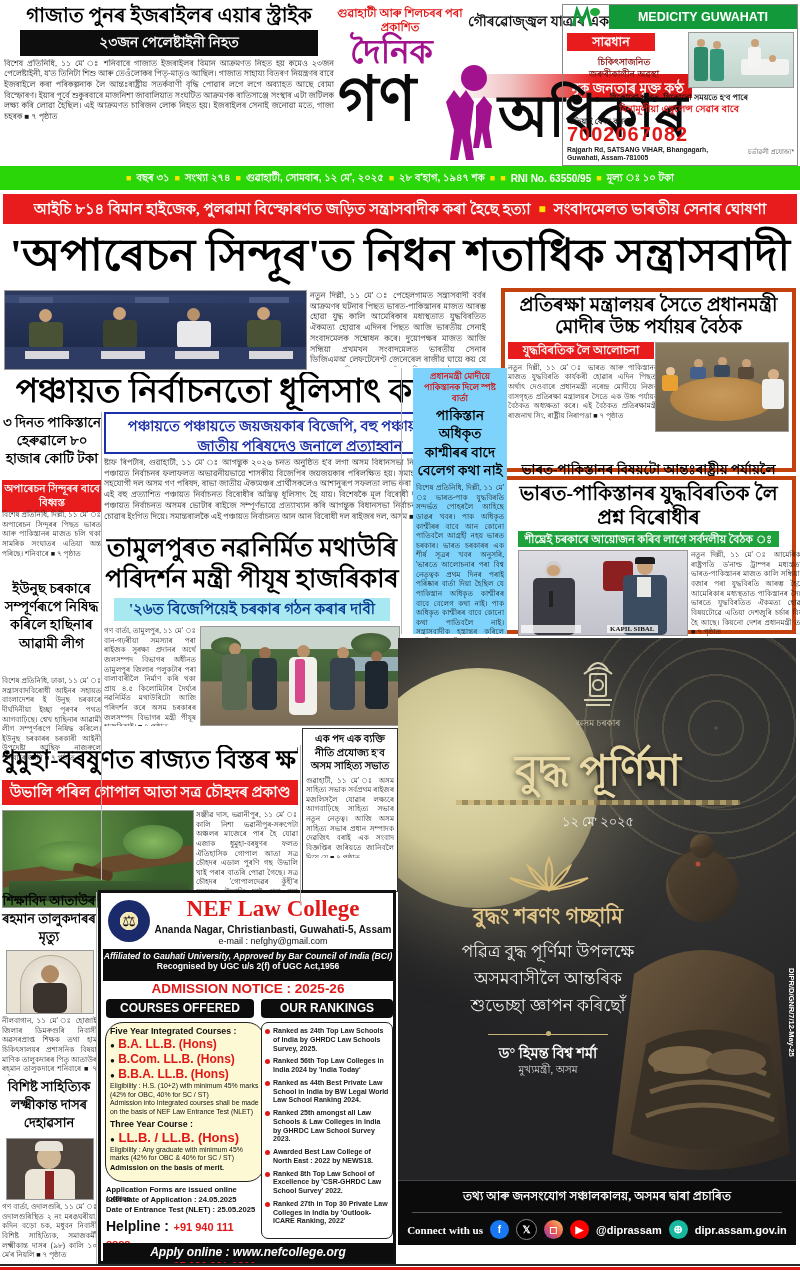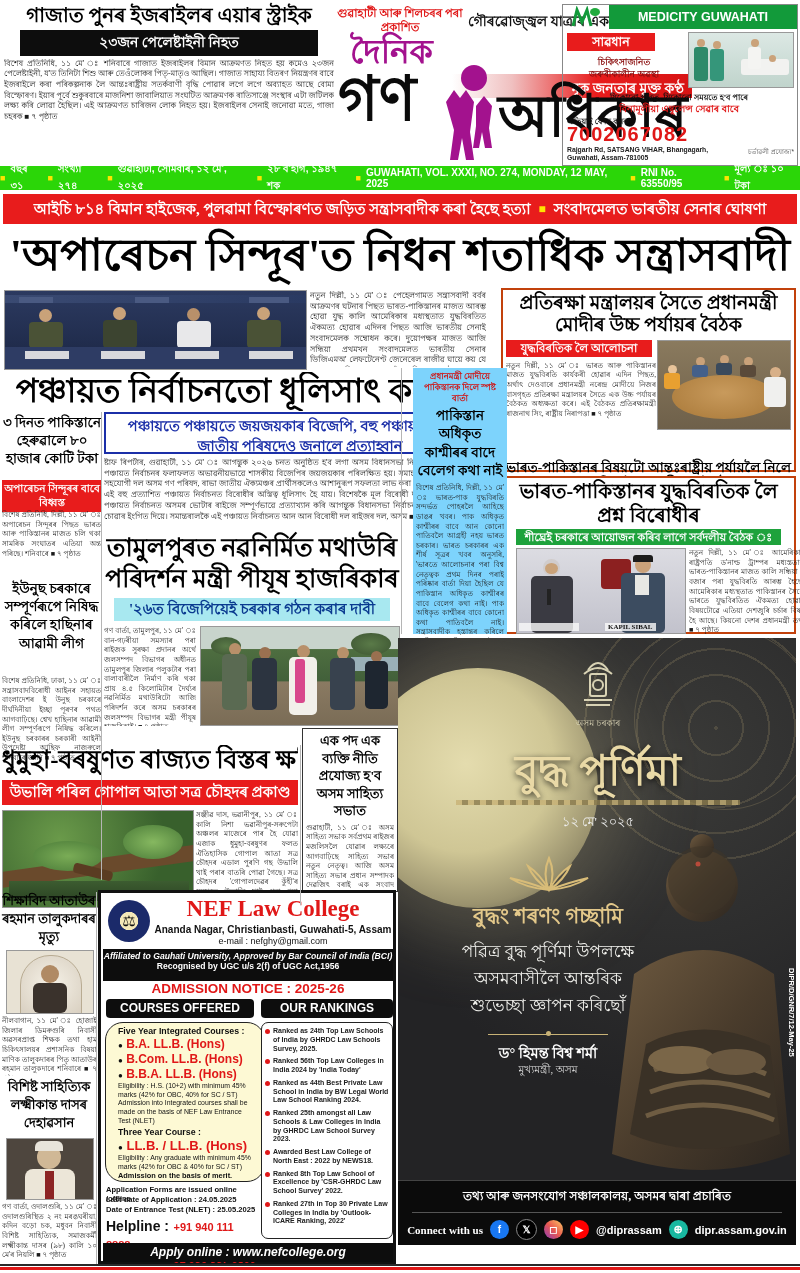--- a/index.html
+++ b/index.html
@@ -14,21 +14,21 @@
   .vline{width:1px;background:#b5b5b5;}
   .photo{overflow:hidden;position:absolute;border:1px solid #999;}
   .head-fig{position:absolute;border-radius:50%;}
   
   .infobar{background:#2bd608;display:flex;align-items:center;justify-content:center;gap:5px;
            color:#fff;font-size:10px;font-weight:bold;font-family:"Liberation Sans",sans-serif;}
   .sq{color:#ffe400;font-size:9px;}
   
   .ticker{background:#e81c1c;color:#fff;font-weight:bold;font-size:15px;display:flex;align-items:center;justify-content:center;gap:8px;}
   
-  .cyanbox{border:2px solid #c2410c;background:#fff;}
+  .cyanbox{border:4px solid #c2410c;background:#fff;}
   .redlabel{background:#e81c1c;color:#fff;font-weight:bold;text-align:center;}
   .greenlabel{background:#1ea23c;color:#fff;font-weight:bold;text-align:center;}
   .pinkbox{background:#7dd3fc;margin-left:9px;}
   .bluebox{border:2px solid #1b2fa8;color:#1b2fa8;font-weight:bold;text-align:center;background:#fff;}
   .cyanfill{background:#a8e8f0;color:#0a3a90;font-weight:bold;text-align:center;}
   
   .nef{border:3px solid #111;background:#fff;font-family:"Liberation Sans",sans-serif;}
   .nef-black{background:#0d0d0d;color:#fff;}
   .pillhdr{background:#0d0d0d;color:#fff;font-weight:bold;text-align:center;border-radius:4px;
            font-family:"Liberation Sans",sans-serif;}
@@ -107,21 +107,20 @@
   <div class="abs infobar" style="left:0;top:166px;width:800px;height:24px;">
     <span class="sq">■</span>
       <span>বছৰ ৩১</span>
     <span class="sq">■</span>
       <span>সংখ্যা ২৭৪</span>
     <span class="sq">■</span>
       <span>গুৱাহাটী, সোমবাৰ, ১২ মে', ২০২৫</span>
     <span class="sq">■</span>
       <span>২৮ ব'হাগ, ১৯৪৭ শক</span>
     <span class="sq">■</span>
-      <span>GUWAHATI, VOL. XXXI, NO. 274, MONDAY, 12 MAY, 2025</span>
     <span class="sq">■</span>
       <span>RNI No. 63550/95</span>
     <span class="sq">■</span>
       <span>মূল্য ঃ ১০ টকা</span>
   </div>
 
   <div class="abs ticker" style="left:3px;top:194px;width:794px;height:30px;">
     <span>আইচি ৮১৪ বিমান হাইজেক, পুলৱামা বিস্ফোৰণত জড়িত সন্ত্ৰাসবাদীক কৰা হৈছে হত্যা</span>
     <span class="sq" style="font-size:12px;">■</span>
     <span>সংবাদমেলত ভাৰতীয় সেনাৰ ঘোষণা</span>
@@ -228,21 +227,21 @@
     <div class="abs" style="left:21px;top:27px;width:25px;height:56px;background:#5a6a52;border-radius:5px;"></div>
     <div class="head-fig" style="left:58px;top:20px;width:12px;height:12px;background:#9a7050;"></div>
     <div class="abs" style="left:51px;top:31px;width:25px;height:52px;background:#2c3440;border-radius:5px;"></div>
     <div class="head-fig" style="left:136px;top:20px;width:12px;height:12px;background:#b8906a;"></div>
     <div class="abs" style="left:129px;top:31px;width:25px;height:52px;background:#38424e;border-radius:5px;"></div>
     <div class="head-fig" style="left:170px;top:24px;width:11px;height:11px;background:#9a7050;"></div>
     <div class="abs" style="left:164px;top:34px;width:23px;height:48px;background:#1e2630;border-radius:5px;"></div>
   </div>
 
   <div class="abs" style="left:302px;top:728px;width:96px;height:164px;border:1.5px solid #333;padding:3px;box-sizing:border-box;">
-    <div class="hl" style="font-size:13px;line-height:1.35;">এক পদ এক ব্যক্তি নীতি প্ৰযোজ্য হ'ব অসম সাহিত্য সভাত</div>
+    <div class="hl" style="font-size:10px;line-height:1.35;">এক পদ এক ব্যক্তি নীতি প্ৰযোজ্য হ'ব অসম সাহিত্য সভাত</div>
     <div class="body-sm" style="margin-top:3px;height:82px;overflow:hidden;">গুৱাহাটী, ১১ মে' ঃ অসম সাহিত্য সভাক সৰ্বপ্ৰথম ৰাইজৰ মজলিসলৈ যোৱাৰ লক্ষ্যৰে আগবাঢ়িছে সাহিত্য সভাৰ নতুন নেতৃত্ব। আজি অসম সাহিত্য সভাৰ প্ৰধান সম্পাদক দেৱজিৎ বৰাই এক সংবাদ বিজ্ঞপ্তিৰ জৰিয়তে জানিবলৈ দিয়ে যে ■ ৭ পৃষ্ঠাত</div>
   </div>
 
   <div class="abs hl" style="left:2px;top:745px;width:296px;font-size:25px;white-space:nowrap;overflow:hidden;">ধুমুহা-বৰষুণত ৰাজ্যত বিস্তৰ ক্ষতি</div>
   <div class="abs redlabel" style="left:2px;top:780px;width:296px;height:25px;font-size:15px;line-height:25px;">উভালি পৰিল গোপাল আতা সত্ৰ চৌহদৰ প্ৰকাণ্ড গছ</div>
   <div class="photo" style="left:2px;top:810px;width:190px;height:96px;background:radial-gradient(circle at 30% 30%,#6a9a4a,#38602c 70%);">
     <div class="abs" style="left:-10px;top:46px;width:230px;height:16px;background:#6a4a2c;transform:rotate(-8deg);border-radius:8px;"></div>
     <div class="abs" style="left:30px;top:30px;width:70px;height:30px;background:radial-gradient(#7aac56,#4a7a38);border-radius:50%;"></div>
     <div class="abs" style="left:120px;top:14px;width:60px;height:34px;background:radial-gradient(#86b860,#4a7a38);border-radius:50%;"></div>
     <div class="abs" style="left:6px;top:70px;width:180px;height:20px;background:linear-gradient(#3c5c30,#2c4424);"></div>
@@ -276,21 +275,21 @@
       <div class="abs ctr b" style="left:52px;top:31px;width:240px;font-size:10px;">Ananda Nagar, Christianbasti, Guwahati-5, Assam</div>
       <div class="abs ctr" style="left:52px;top:43px;width:240px;font-size:9px;">e-mail : nefghy@gmail.com</div>
       <div class="abs nef-black ctr" style="left:2px;top:56px;width:290px;height:28px;padding:2px 0;">
         <div class="b" style="font-size:8.6px;font-style:italic;">Affiliated to Gauhati University, Approved by Bar Council of India (BCI)</div>
         <div class="b" style="font-size:8.6px;">Recognised by UGC u/s 2(f) of UGC Act,1956</div>
       </div>
       <div class="abs ctr b" style="left:0;top:88px;width:294px;font-size:13.5px;color:#e01818;">ADMISSION NOTICE : 2025-26</div>
       <div class="abs pillhdr" style="left:5px;top:106px;width:148px;height:19px;font-size:12px;line-height:19px;">COURSES OFFERED</div>
       <div class="abs pillhdr" style="left:160px;top:106px;width:132px;height:19px;font-size:12px;line-height:19px;">OUR RANKINGS</div>
 
-      <div class="abs yellowbox" style="left:4px;top:129px;width:160px;height:160px;padding:3px 12px;box-sizing:border-box;border-radius:18px;">
+      <div class="abs yellowbox" style="left:4px;top:129px;width:160px;height:160px;padding:3px 4px;box-sizing:border-box;border-radius:18px;">
         <div class="b" style="font-size:8.8px;">Five Year Integrated Courses :</div>
         <div style="font-size:12px;font-weight:bold;color:#e01818;margin:1px 0;"><span style="color:#111;font-size:8px;">●</span> <span>B.A. LL.B. (Hons)</span></div>
         <div style="font-size:12px;font-weight:bold;color:#e01818;margin:1px 0;"><span style="color:#111;font-size:8px;">●</span> <span>B.Com. LL.B. (Hons)</span></div>
         <div style="font-size:12px;font-weight:bold;color:#e01818;margin:1px 0;"><span style="color:#111;font-size:8px;">●</span> <span>B.B.A. LL.B. (Hons)</span></div>
         <div style="font-size:6.9px;line-height:1.25;">Eligibility : H.S. (10+2) with minimum 45% marks (42% for OBC, 40% for SC / ST)</div>
         <div style="font-size:6.9px;line-height:1.25;">Admission into Integrated courses shall be made on the basis of NEF Law Entrance Test (NLET)</div>
         <div class="b" style="font-size:8.8px;margin-top:2px;">Three Year Course :</div>
         <div style="font-size:13px;font-weight:bold;color:#e01818;margin:1px 0;"><span style="color:#111;font-size:8px;">●</span> <span>LL.B. / LL.B. (Hons)</span></div>
         <div style="font-size:6.9px;line-height:1.25;">Eligibility : Any graduate with minimum 45% marks (42% for OBC &amp; 40% for SC / ST)</div>
         <div class="b" style="font-size:7.4px;">Admission on the basis of merit.</div>

